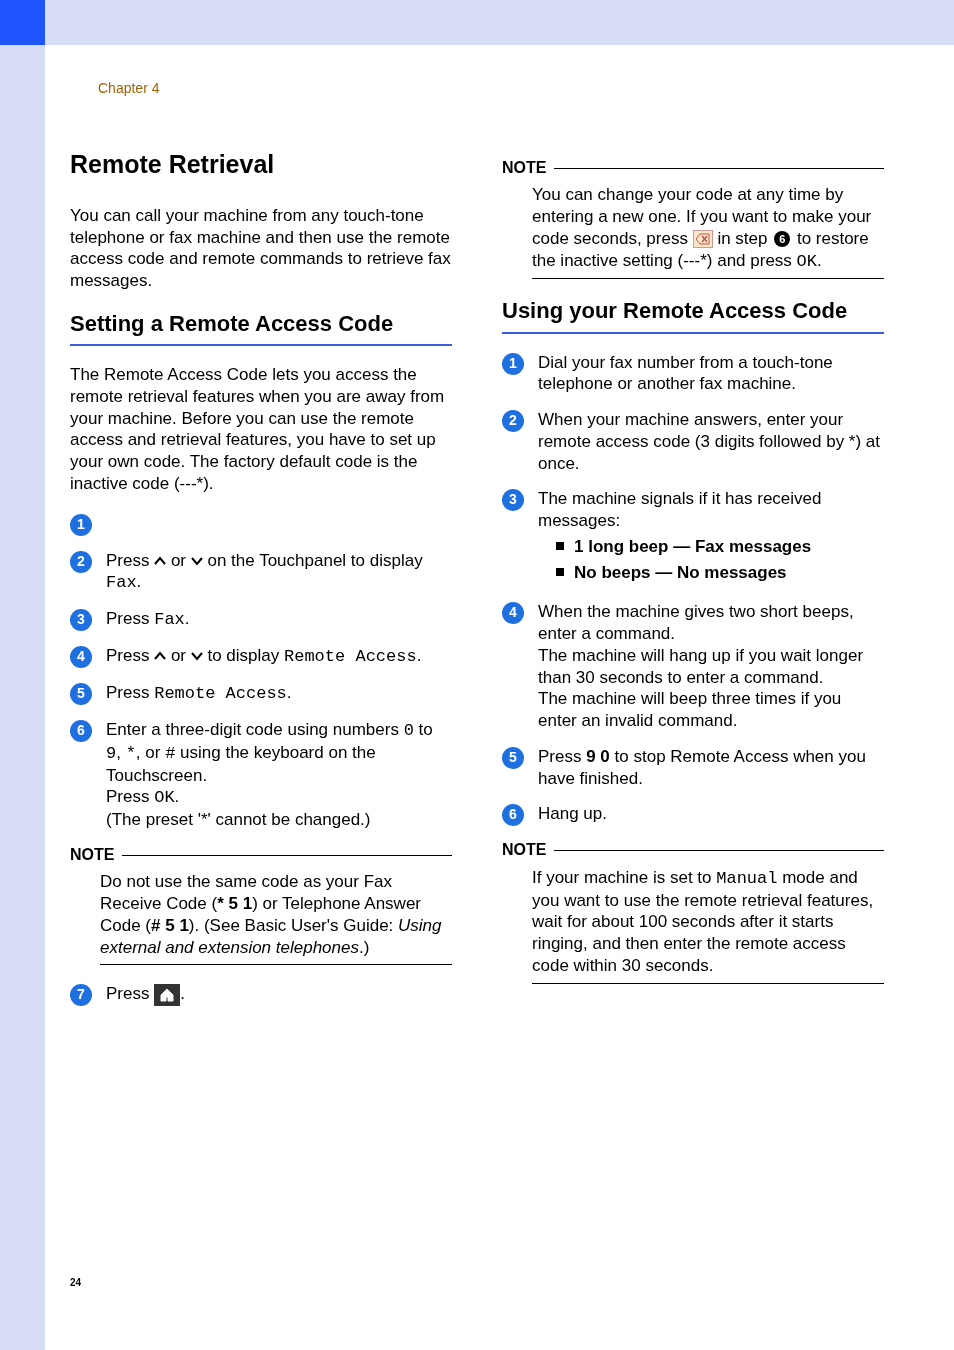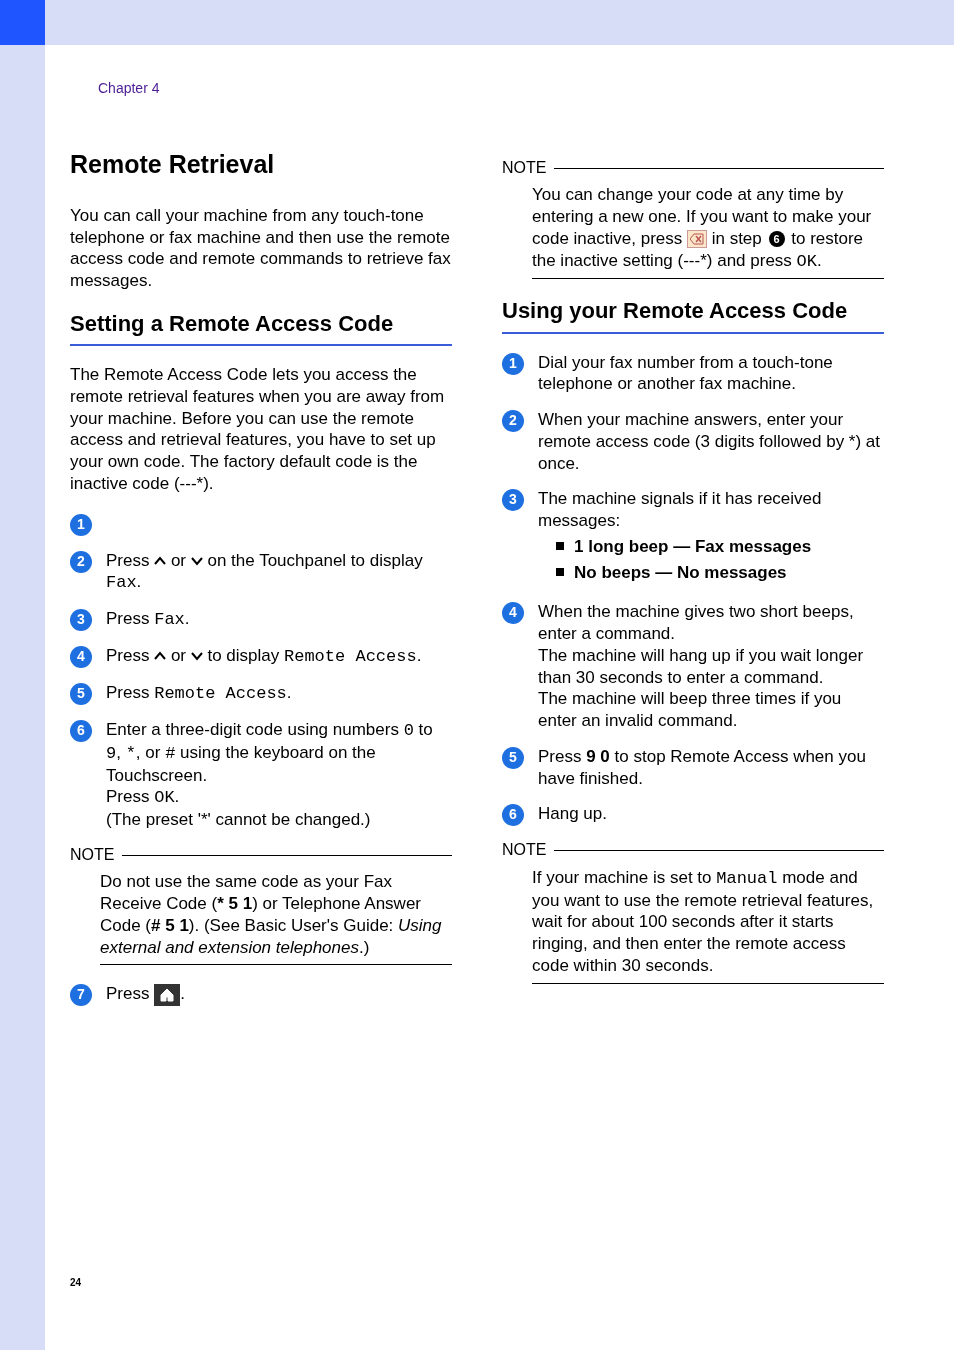--- a/index.html
+++ b/index.html
@@ -14,21 +14,21 @@
     position: relative;
     background: #fff;
   }
   .blue-bar { position:absolute; left:0; top:0; width:45px; height:45px; background:#1e55ff; }
   .lavender-top { position:absolute; left:45px; top:0; right:0; height:45px; background:#d7dcf7; }
   .lavender-side { position:absolute; left:0; top:45px; width:45px; bottom:0; background:#d7dcf7; }
   .page {
     position:absolute; left:70px; top:45px; right:70px; bottom:0;
     padding-top: 35px;
   }
-  .chapter { font-size: 14px; color:#4c1d95; margin: 0 0 50px 28px; }
+  .chapter { font-size: 14px; color:#a16207; margin: 0 0 50px 28px; }
   .columns { display:flex; gap: 50px; }
   .col { flex:1 1 0; min-width:0; position:relative; }
   h1 { font-size: 25px; font-weight: bold; margin: 0 0 25px 0; }
   .intro { margin-bottom: 30px; }
   h2 { font-size: 22px; font-weight:bold; margin: 0 0 6px 0; }
   .h2rule { height:2px; background:#3a5cd8; margin-bottom: 18px; }
   .body-block { margin-bottom: 18px; }
   .step { display:flex; align-items:flex-start; margin-bottom: 14px; }
   .num {
     flex:0 0 auto; width:22px; height:22px; border-radius:50%;
@@ -36,21 +36,21 @@
     display:flex; align-items:center; justify-content:center;
     margin-right: 14px; margin-top:1px;
   }
   .num.small { width:16px; height:16px; font-size:11px; background:#000; }
   .step-text { flex:1 1 auto; }
   .mono { font-family: Liberation Mono, monospace; }
   .bold { font-weight: bold; }
   .ital { font-style: italic; }
   .note-block { margin: 10px 0 18px 0; }
   .note-head { display:flex; align-items:center; margin-bottom:4px; }
-  .note-label { font-weight:normal; font-size:16px; margin-right:8px; }
+  .note-label { font-weight:bold; font-size:16px; margin-right:8px; }
   .note-line { flex:1 1 auto; height:1px; background:#000; }
   .note-body { margin: 6px 0 6px 30px; }
   .note-foot { height:1px; background:#000; margin-left:30px; }
   .icon-box {
     display:inline-flex; vertical-align:middle; align-items:center; justify-content:center;
     height:22px; border:1px solid #555; background:#f5f7fb; padding:0 4px;
   }
   .sub-bullet { display:flex; margin: 4px 0 4px 18px; }
   .sub-bullet .sq { width:8px; height:8px; background:#000; margin: 6px 10px 0 0; flex:0 0 auto; }
   .pagenum-wrap { position:absolute; left:70px; bottom:60px; font-weight:bold; font-size:10px; }
@@ -151,21 +151,21 @@
     </div>
 
     <div class="col">
 
       <div class="note-block" style="margin-top:10px">
         <div class="note-head">
             <span class="note-label">NOTE</span>
             <span class="note-line"></span>
           </div>
         <div class="note-body">
-          <span>You can change your code at any time by entering a new one. If you want to make your code inactive, press </span><span class="icon-box" style="background:#fbe7c8;border-color:#c99;padding:0 2px;height:18px">
+          <span>You can change your code at any time by entering a new one. If you want to make your code seconds, press </span><span class="icon-box" style="background:#fbe7c8;border-color:#c99;padding:0 2px;height:18px">
             <svg width="14" height="12" viewBox="0 0 14 12">
                 <path d="M4 1 L13 1 L13 11 L4 11 L0 6 Z" fill="none" stroke="#b55"></path>
                 <path d="M6 3 L11 9 M11 3 L6 9" stroke="#b55" stroke-width="1.5"></path>
               </svg>
           </span><span> in step </span><span class="num small" style="display:inline-flex;vertical-align:middle;margin:0 2px">6</span><span> to restore the inactive setting (---*) and press </span><span class="mono">OK</span><span>.</span>
         </div>
         <div class="note-foot"></div>
       </div>
 
       <h2>Using your Remote Access Code</h2>

